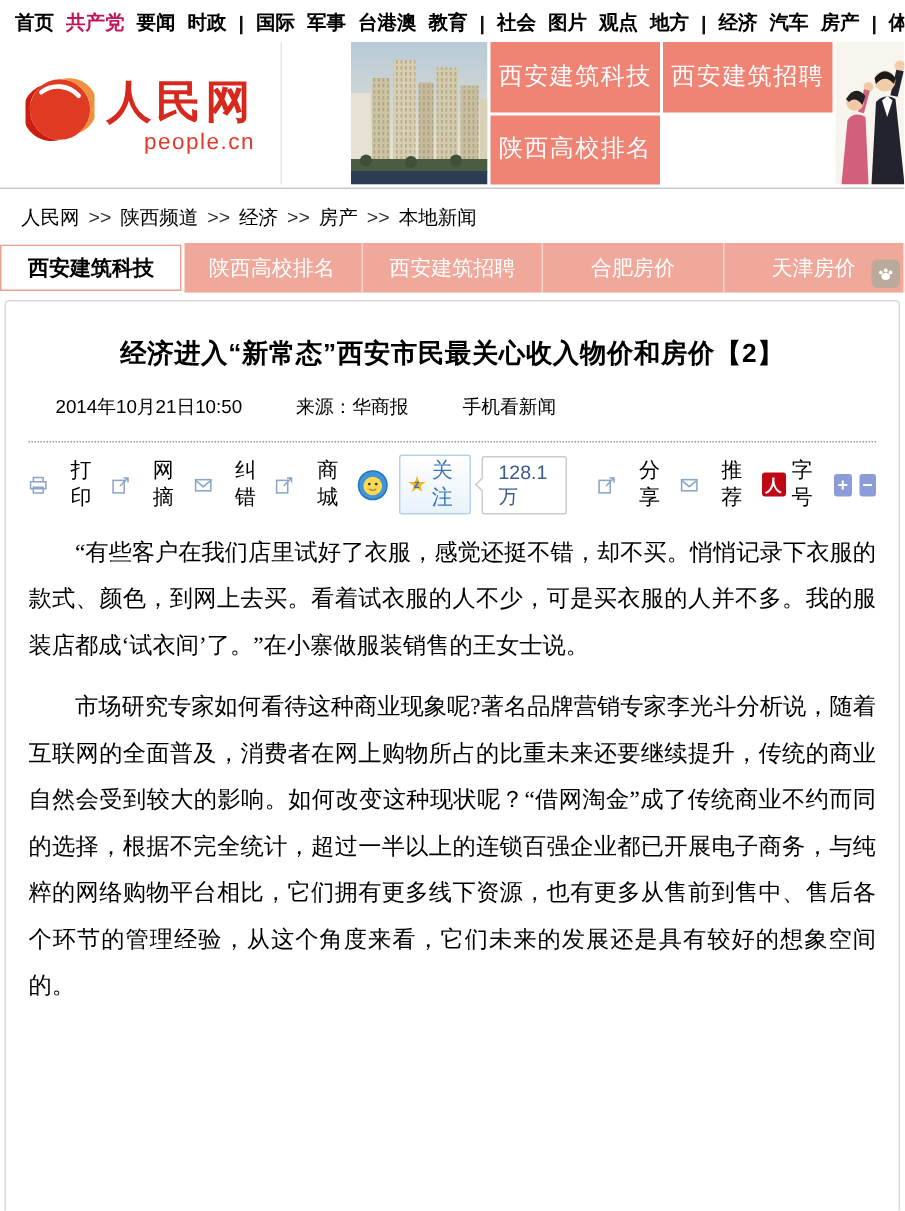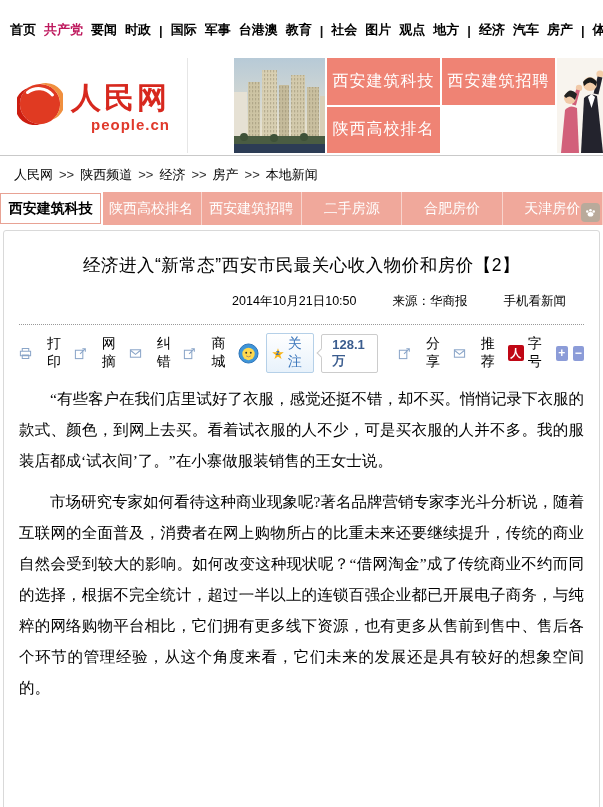--- a/index.html
+++ b/index.html
@@ -4,31 +4,31 @@
 <style>
   * { box-sizing: border-box; }
   html,body { margin:0; padding:0; }
   body {
     width:603px; height:807px; overflow:hidden; background:#fff; color:#000;
     font-family:"Liberation Sans","DejaVu Sans",sans-serif;
   }
   
   .topnav { display:flex; align-items:center; padding:6px 6px 4px; font-size:13px;
     font-weight:bold; white-space:nowrap; overflow:hidden; }
-  .topnav .nav-item { margin:15px 4px; cursor:pointer; }
+  .topnav .nav-item { margin:0 4px; cursor:pointer; }
   .topnav .hl { color:#be185d; }
   .topnav .sep { margin:0 4px; color:#111; }
   
   .header { display:flex; height:95px; align-items:stretch; }
   .logo-wrap { width:188px; display:flex; align-items:center; justify-content:center;
     gap:8px; border-right:1px solid #e6e6e6; cursor:pointer; }
   .logo-text { display:flex; flex-direction:column; align-items:flex-end; }
   .logo-cn { font-size:30px; font-weight:bold; color:#d7281e; letter-spacing:3px;
     font-family:"DejaVu Serif","Liberation Serif",serif; }
-  .logo-en { font-size:15px; font-weight:bold; color:#e0392b; margin-top:-3px;
+  .logo-en { font-size:15px; font-weight:normal; color:#e0392b; margin-top:-3px;
     letter-spacing:1px; }
   .bldg { width:91px; margin-left:46px; position:relative; cursor:pointer; }
   .bldg svg { display:block; width:100%; height:100%; }
   .adgrid { flex:1; margin-left:2px; display:grid; grid-template-columns:1fr 1fr;
     grid-template-rows:1fr 1fr; gap:2px; background:#fff; }
   .adcell { background:#ef8374; color:#fff; display:flex; align-items:center;
     justify-content:center; font-size:16px; letter-spacing:1px; cursor:pointer; }
   .people-img { width:46px; margin-left:2px; position:relative; cursor:pointer; }
   .people-img svg { display:block; width:100%; height:100%; }
   hr.hsep { border:none; border-top:1px solid #c9c9c9; margin:2px 0 0; }
@@ -42,38 +42,38 @@
     font-size:14px; color:#fff; cursor:pointer; border-right:1px solid rgba(255,255,255,.5); }
   .tab:last-child { border-right:none; }
   .tab.active { background:#fff; color:#000; font-weight:bold; z-index:2;
     border:1px solid #e8a294; outline:2px solid #fff; outline-offset:-0; margin:1px 0; }
   .paw { position:absolute; right:3px; bottom:3px; width:19px; height:19px;
     background:#b9aa9b; border-radius:4px; display:flex; align-items:center;
     justify-content:center; cursor:pointer; z-index:3; }
   
   .article { margin:5px 3px 0; border:1px solid #d9d9d9; border-radius:3px;
     padding:0 15px 24px; background:#fff; height:660px; }
-  .title { text-align:center; font-size:17.5px; font-weight:normal; margin:22px 0 5px;
+  .title { text-align:center; font-size:17.5px; font-weight:bold; margin:22px 0 5px;
     letter-spacing:.5px; }
-  .dateline { text-align:right; font-size:12.5px; margin-top:16px; }
+  .dateline { text-align:left; font-size:12.5px; margin-top:16px; }
   .dateline span { margin:0 18px; }
   .dateline .lnk { cursor:pointer; }
   .dotted { border-bottom:1px dotted #999; margin-top:14px; }
   .toolbar { display:flex; align-items:center; margin-top:8px; font-size:14px; }
   .tool { display:flex; align-items:center; gap:15px; margin-right:12px; cursor:pointer; }
   .ic { width:13px; height:13px; flex:0 0 auto; }
   .emoji { width:21px; height:21px; margin-right:7px; cursor:pointer; flex:0 0 auto; }
   .follow-btn { display:flex; align-items:center; border:1px solid #b5d0e8;
     background:linear-gradient(#ffffff,#e8f2fb); border-radius:2px; padding:1px 8px 1px 4px;
     color:#3b76bb; cursor:pointer; }
   .star { color:#f9b416; font-size:15px; position:relative; margin-right:3px; line-height:1; }
   .star i { position:absolute; left:4.5px; top:3.5px; font-size:8px; color:#2f6fc0;
     font-weight:bold; font-style:normal; }
   .counter { position:relative; border:1px solid #ccc; border-radius:2px; padding:2px 10px;
-    font-size:13px; color:#3a5c8e; margin-left:7px; background:#fff; cursor:default;font-weight:bold; }
+    font-size:13px; color:#3a5c8e; margin-left:7px; background:#fff; cursor:default; }
   .counter::before { content:""; position:absolute; left:-4px; top:50%; width:6px; height:6px;
     background:#fff; border-left:1px solid #ccc; border-bottom:1px solid #ccc;
     transform:translateY(-50%) rotate(45deg); }
   .tb-gap { width:26px; }
   .ppl-sq { width:16px; height:16px; background:#c00715; color:#fff; border-radius:2px;
     display:flex; align-items:center; justify-content:center; font-size:11px;
     font-weight:bold; margin-right:4px; cursor:pointer; flex:0 0 auto; }
   .fsz-label { margin-right:2px; }
   .fsz-btn { width:15px; height:15px; background:#8c9cd8; color:#fff; display:flex;
     align-items:center; justify-content:center; font-size:12px; font-weight:bold;
@@ -182,21 +182,20 @@
 </div>
 
 <hr class="hsep">
 
 <div class="crumbs"><span class="ci">人民网</span><span class="cs">&gt;&gt;</span><span class="ci">陕西频道</span><span class="cs">&gt;&gt;</span><span class="ci">经济</span><span class="cs">&gt;&gt;</span><span class="ci">房产</span><span class="cs">&gt;&gt;</span><span class="ci">本地新闻</span></div>
 
 <div class="tabbar">
   <span class="tab active">西安建筑科技</span>
     <span class="tab">陕西高校排名</span>
     <span class="tab">西安建筑招聘</span>
-    <span class="tab">二手房源</span>
     <span class="tab">合肥房价</span>
     <span class="tab">天津房价</span>
     <span class="paw">
     <svg width="13" height="13" viewBox="0 0 20 20">
       <ellipse cx="10" cy="12.8" rx="4.4" ry="3.5" fill="#fff"></ellipse>
       <circle cx="5" cy="8.6" r="1.9" fill="#fff"></circle>
       <circle cx="10" cy="6.6" r="2" fill="#fff"></circle>
       <circle cx="15" cy="8.6" r="1.9" fill="#fff"></circle>
     </svg>
   </span>

